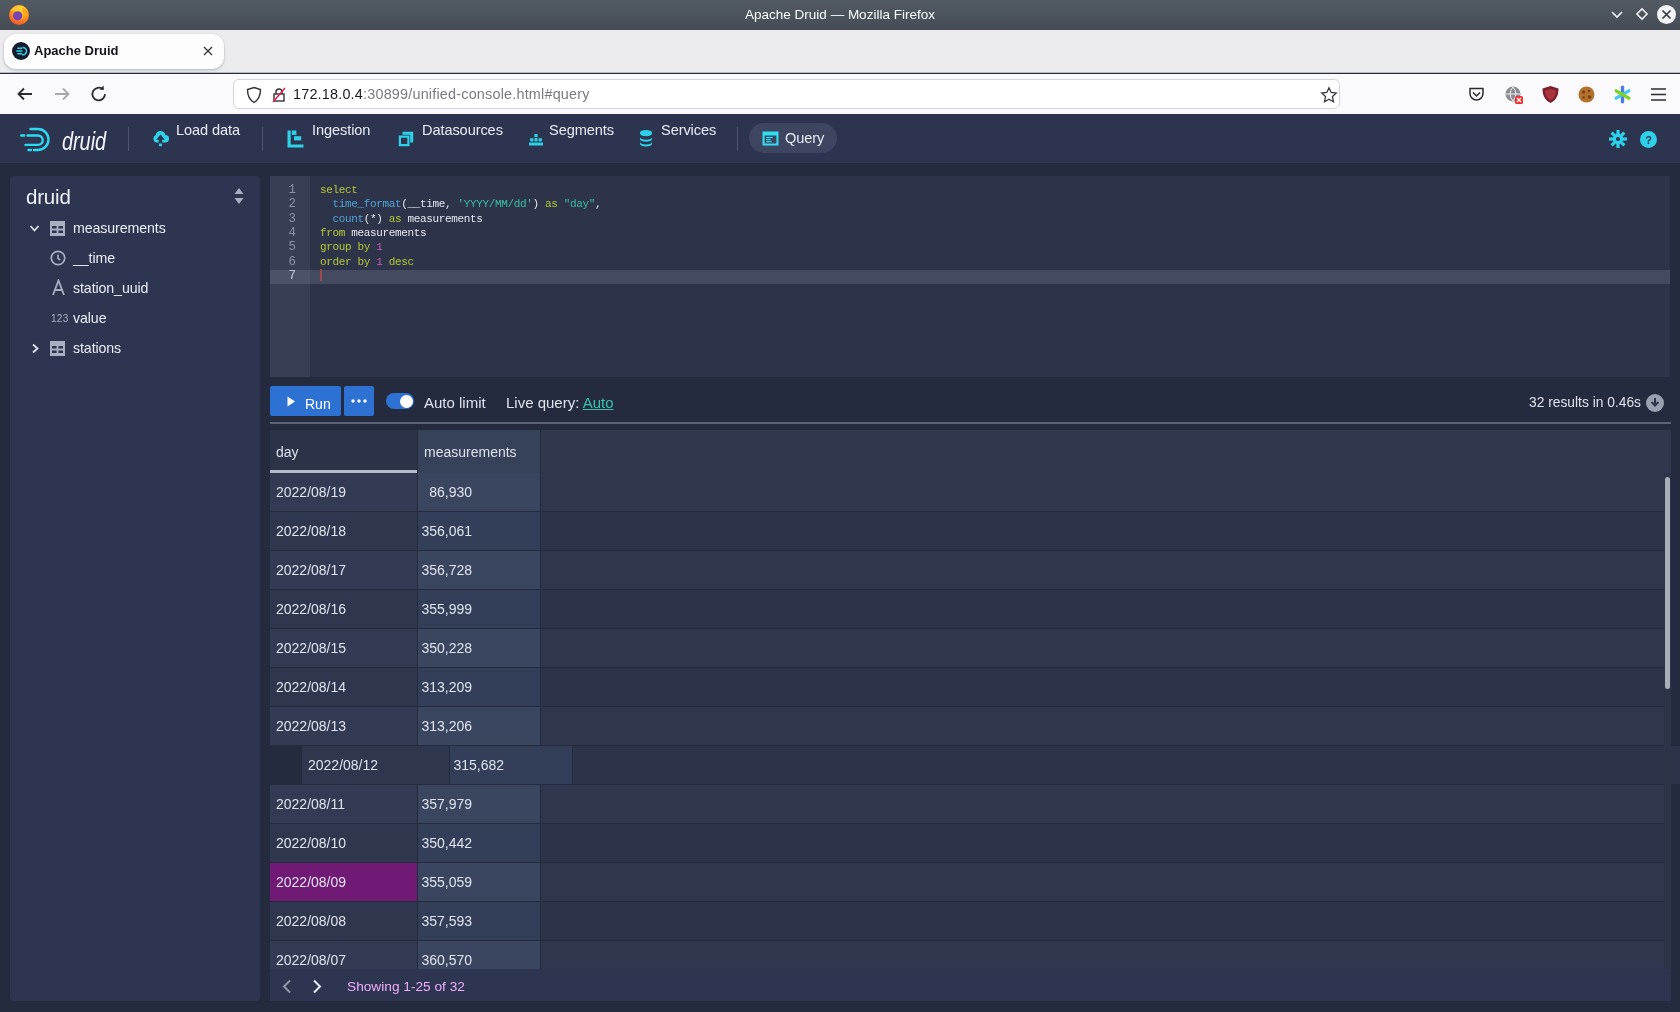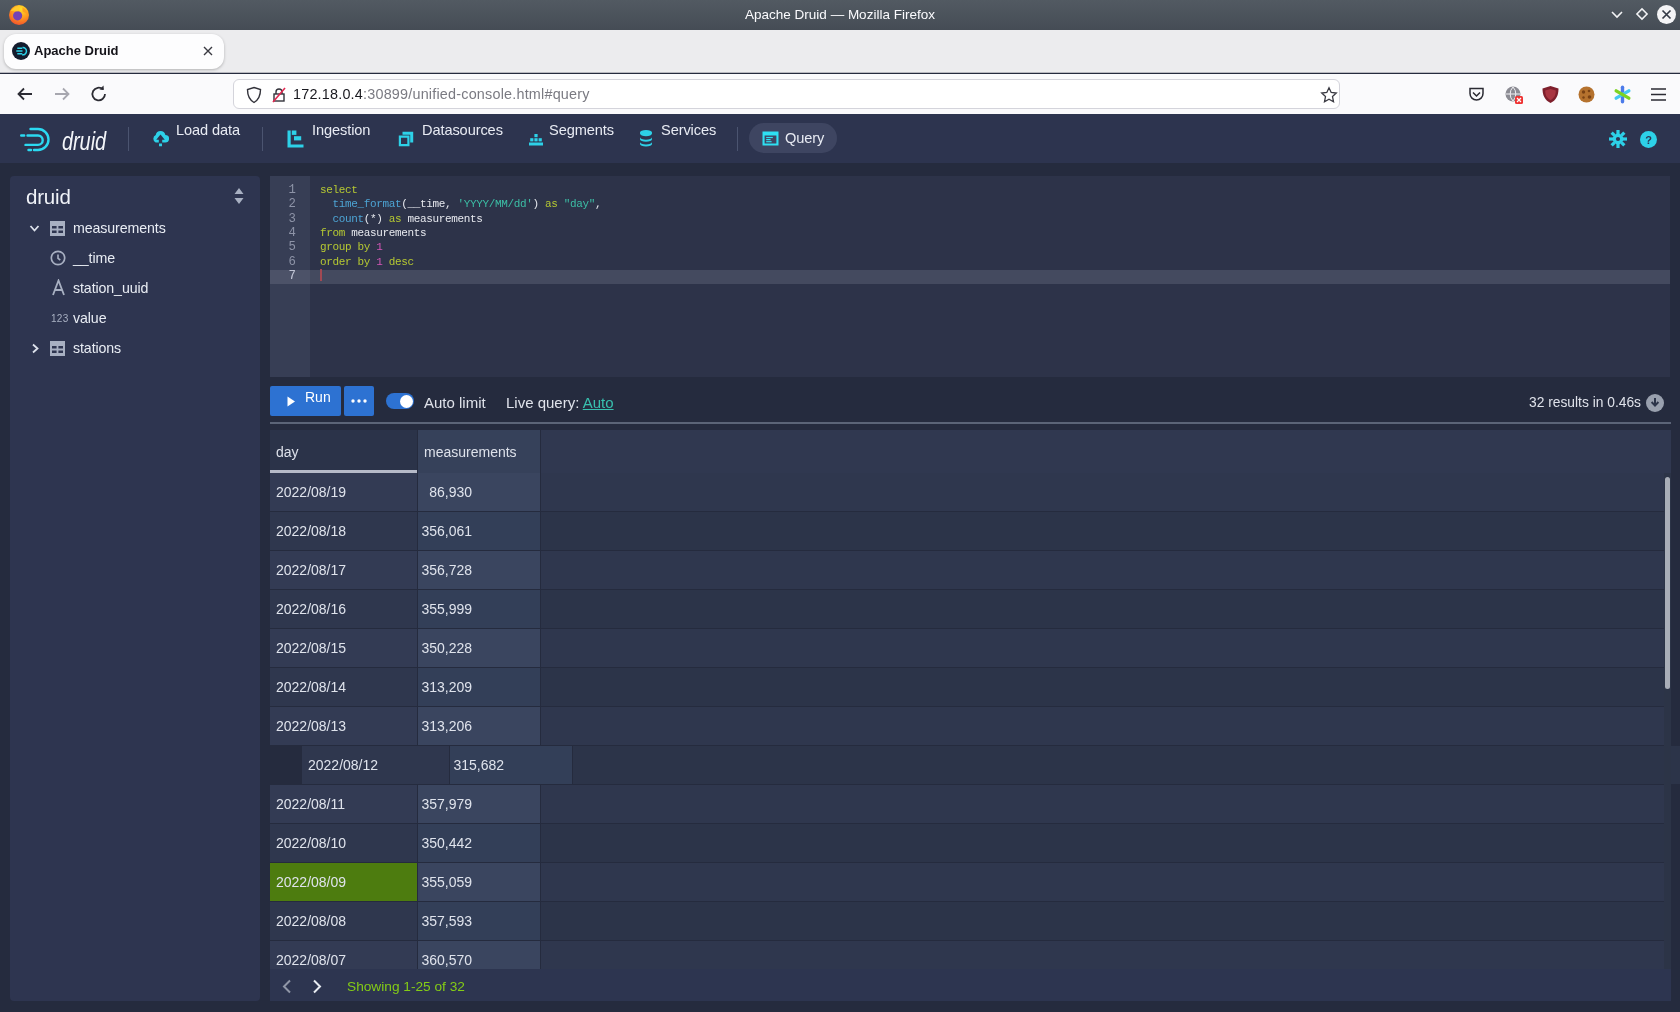--- a/index.html
+++ b/index.html
@@ -330,21 +330,21 @@
     <div class="cl"><span class="num">5</span><span class="code"><span class="k">group by </span><span class="n">1</span></span></div>
     <div class="cl"><span class="num">6</span><span class="code"><span class="k">order by </span><span class="n">1</span><span class="k"> desc</span></span></div>
     <div class="cl"><span class="num" style="color:#c0c4d4;">7</span><span class="code"><span style="display:inline-block;width:2px;height:12px;background:#a14953;vertical-align:-2px;"></span></span></div>
   </div>
 </div>
 
 <div id="runbtn">
   <svg class="abs" style="left:16px;top:10px" width="10" height="11" viewBox="0 0 10 11">
       <path d="M1.5 0.5 L9 5.5 L1.5 10.5 Z" fill="#fff"></path>
     </svg>
-  <span class="abs" style="left:35px;top:3px;text-align:center;">Run</span>
+  <span class="abs" style="left:35px;top:10px;text-align:center;">Run</span>
 </div>
 <div id="morebtn">
   <svg class="abs" style="left:7px;top:13px" width="16" height="4" viewBox="0 0 16 4" fill="#fff">
     <circle cx="2" cy="2" r="1.7"></circle>
       <circle cx="8" cy="2" r="1.7"></circle>
       <circle cx="14" cy="2" r="1.7"></circle>
   </svg>
 </div>
 <div id="toggle">
     <div class="knob"></div>
@@ -450,21 +450,21 @@
 <div class="row" style="top:394px;">
       <div class="c1" style="background:#2f374e;">
         <span>2022/08/10</span>
       </div>
       <div class="c2" style="background:#333f58;">
         <span>350,442</span>
       </div>
       <div class="c3" style="background:#2c3449;"></div>
     </div>
 <div class="row" style="top:433px;">
-      <div class="c1" style="background:#4d7c0f;">
+      <div class="c1" style="background:#701a75;">
         <span>2022/08/09</span>
       </div>
       <div class="c2" style="background:#3a455f;">
         <span>355,059</span>
       </div>
       <div class="c3" style="background:#2f374e;"></div>
     </div>
 <div class="row" style="top:472px;">
       <div class="c1" style="background:#2f374e;">
         <span>2022/08/08</span>
@@ -487,13 +487,13 @@
 <div class="abs" style="left:1395px;top:47px;width:5px;height:212px;background:#a9aeb8;border-radius:3px;"></div>
 </div>
 <div id="pagebar">
 </div>
 <svg class="abs" style="left:282px;top:979px" width="10" height="15" viewBox="0 0 10 15">
     <path d="M8 1.5 L2 7.5 L8 13.5" stroke="#8f96a6" stroke-width="2" fill="none"></path>
   </svg>
 <svg class="abs" style="left:312px;top:979px" width="10" height="15" viewBox="0 0 10 15">
     <path d="M2 1.5 L8 7.5 L2 13.5" stroke="#e8ecf2" stroke-width="2" fill="none"></path>
   </svg>
-<div class="abs" style="left:347px;top:979px;font-size:13.7px;color:#84cc16;">Showing 1-25 of 32</div>
+<div class="abs" style="left:347px;top:979px;font-size:13.7px;color:#f0abfc;">Showing 1-25 of 32</div>
 
 </body></html>

